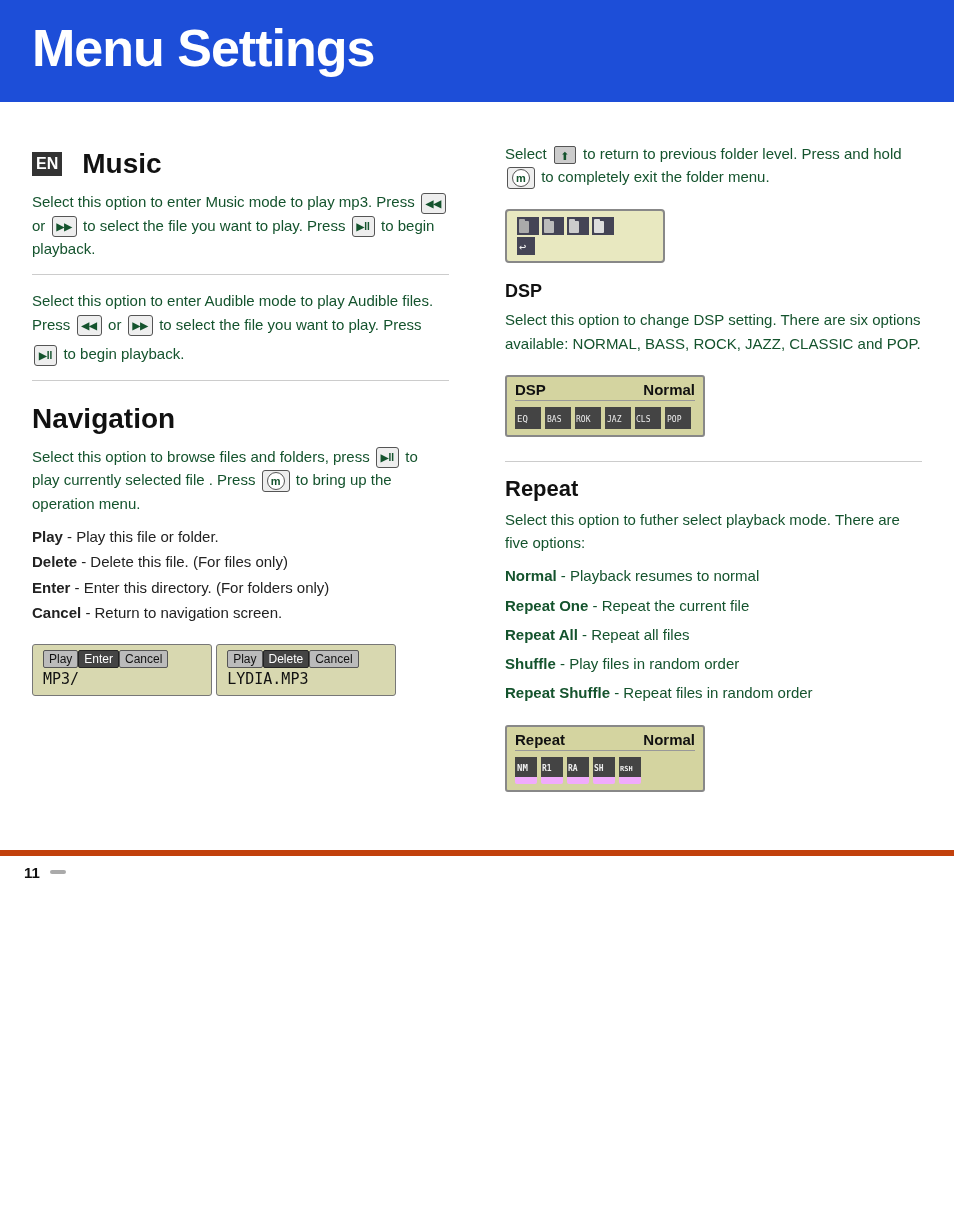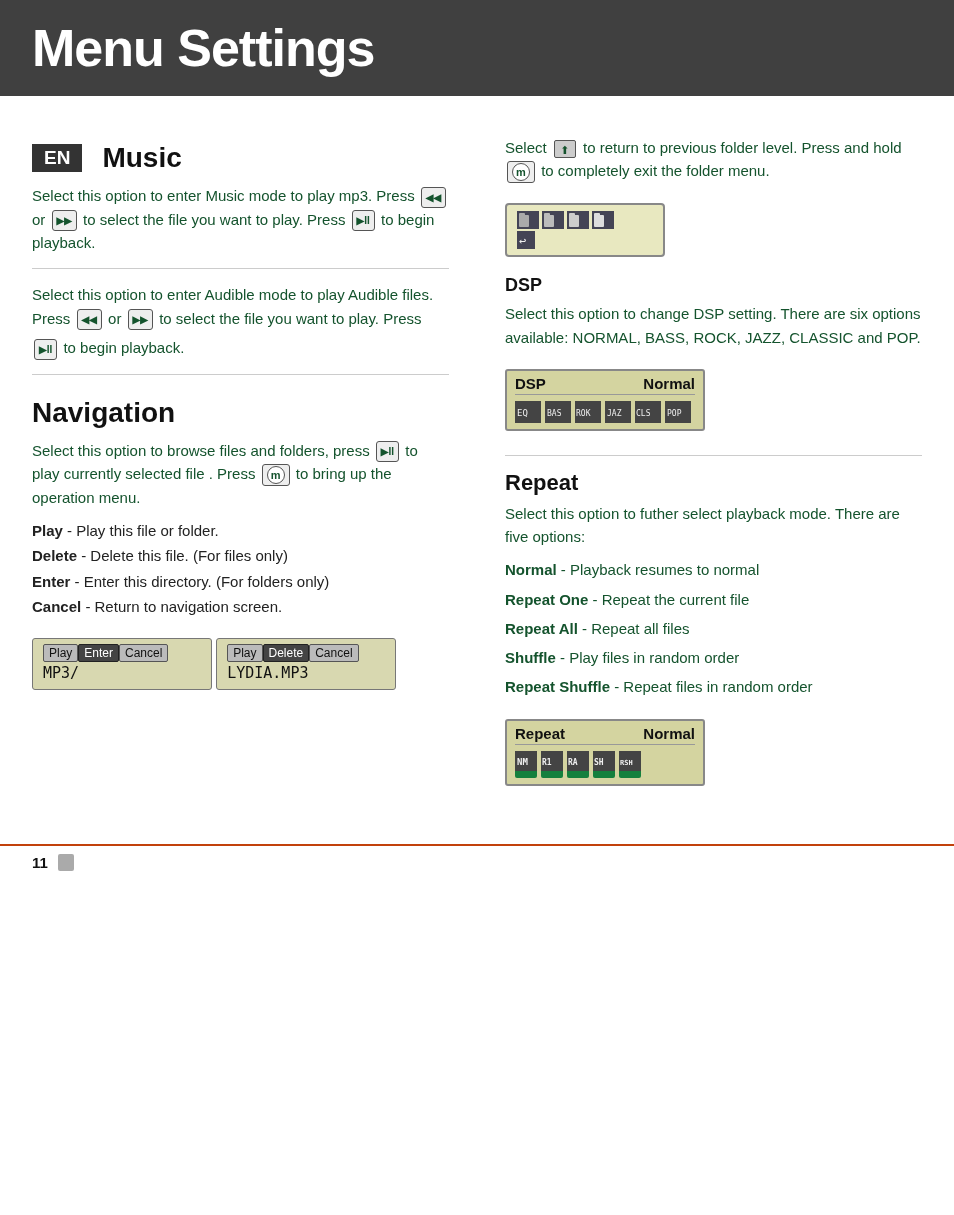--- a/index.html
+++ b/index.html
@@ -7,38 +7,38 @@
       width: 954px;
       min-height: 1215px;
       background: #ffffff;
       font-family: Arial, Helvetica, sans-serif;
       font-size: 15px;
       color: #111;
     }
 
     
     .page-header {
-      background: #404040;
-      padding: 18px 32px 18px 32px;
+      background: #1d4ed8;
+      padding: 18px 32px 24px 32px;
     }
     .page-header h1 {
       font-size: 52px;
       font-weight: 900;
       color: #ffffff;
       letter-spacing: -1px;
     }
 
     
     .en-badge {
       display: inline-block;
       background: #333333;
       color: #fff;
-      font-size: 19px;
-      font-weight: bold;
-      padding: 3px 12px;
+      font-size: 16px;
+      font-weight: bold;
+      padding: 3px 4px;
       margin-right: 10px;
       vertical-align: middle;
     }
 
     
     .content {
       display: flex;
       padding: 0 0 24px 0;
     }
 
@@ -232,34 +232,35 @@
     .dsp-icons-row {
       display: flex;
       gap: 4px;
       align-items: center;
       padding: 2px 0;
     }
     .dsp-icon {
       display: inline-block;
       width: 26px;
       height: 22px;
-      background: #15803d;
+      background: #f0abfc;
       border-radius: 2px;
     }
     .dsp-icon.repeat-icon {
       width: 22px;
       height: 27px;
       font-weight: bold;
     }
 
     
     .page-footer {
       display: flex;
-      padding: 8px 32px;
-      border-top: 2px solid #c2410c;
+      align-items: center;
+      padding: 8px 24px;
+      border-top: 6px solid #c2410c;
     }
     .page-num {
       font-size: 15px;
       font-weight: bold;
       margin-right: 10px;
     }
     .page-num-box {
       background: #aaa;
       color: #fff;
       padding: 2px 8px;

